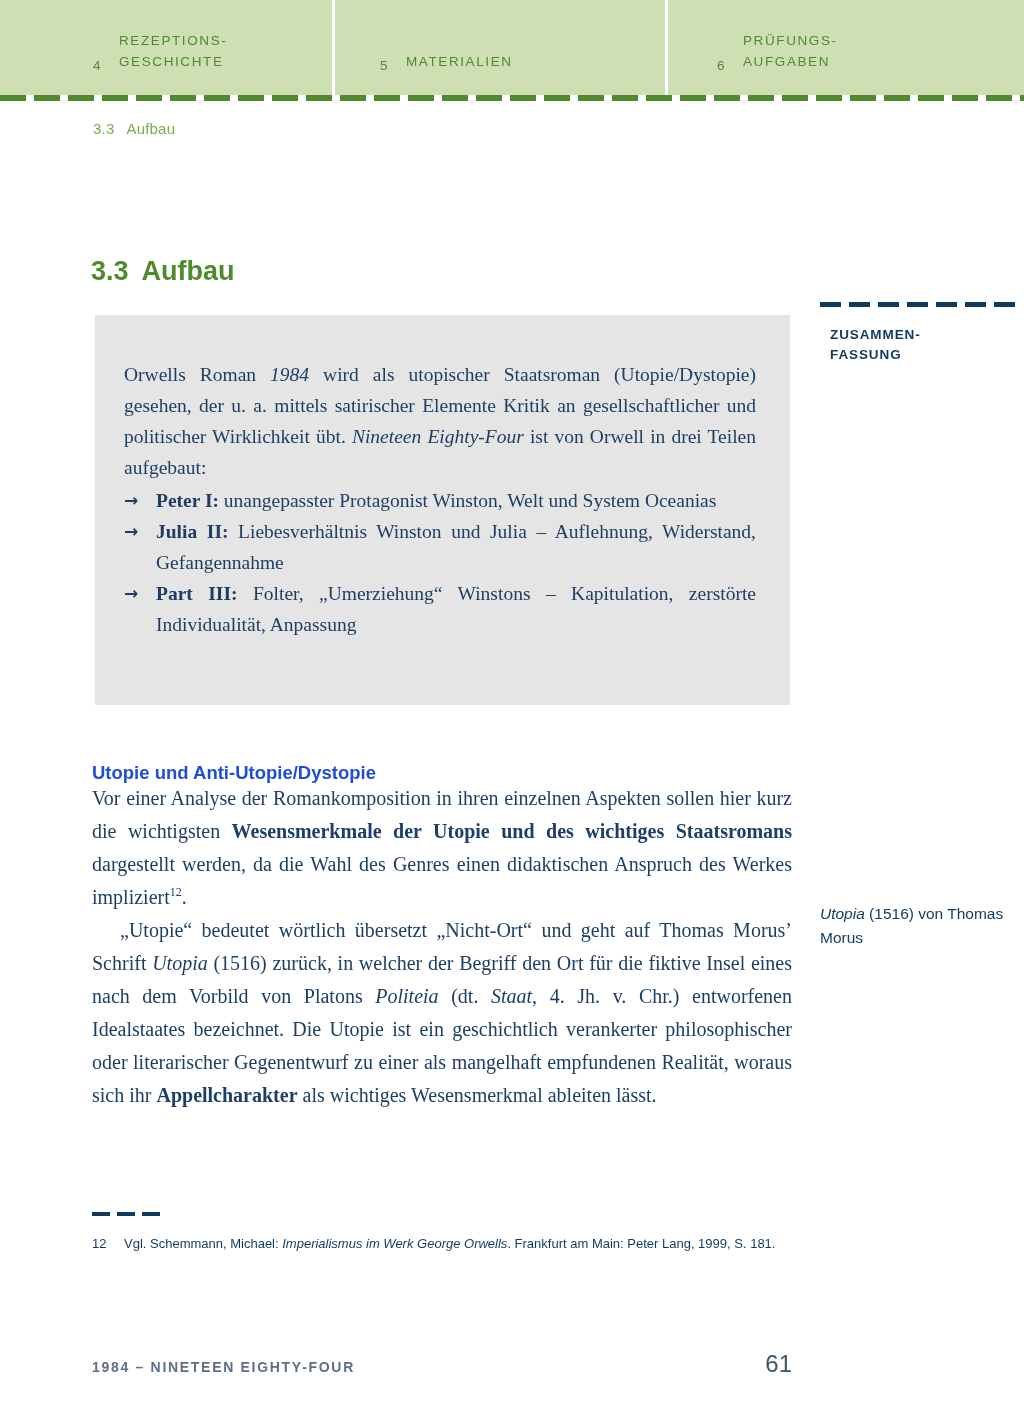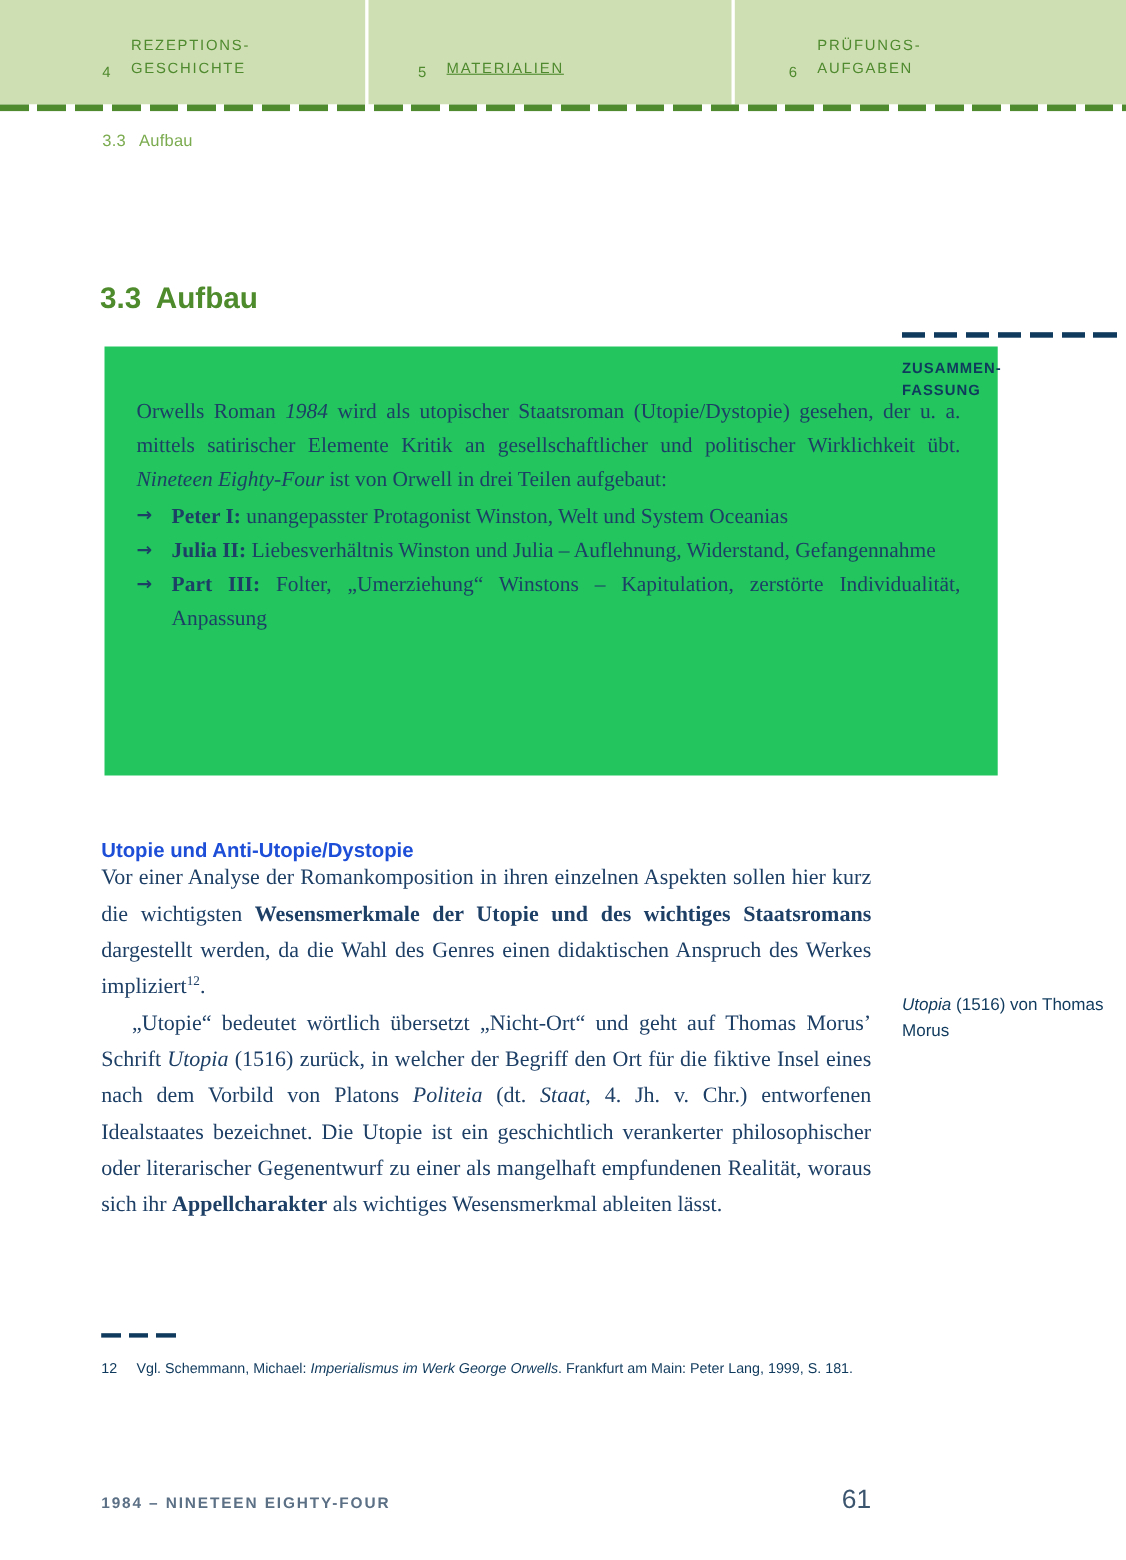--- a/index.html
+++ b/index.html
@@ -79,23 +79,23 @@
     font-size: 27px;
     font-weight: bold;
     color: #4e8b2c;
   }
   .section-heading .sh-num { margin-right: 13px; }
 
   
   .summary-box {
     position: absolute;
     left: 95px; top: 315px;
-    width: 812px;
+    width: 695px;
     height: 390px;
-    background: #22c55e;
+    background: #e5e5e5;
     box-sizing: border-box;
     padding: 44px 34px 20px 29px;
   }
   .summary-intro {
     font-size: 19.5px;
     line-height: 31px;
     color: #1d3f66;
     text-align: justify;
     margin: 0;
   }
@@ -241,21 +241,21 @@
 <body>
 
 <div class="header-tabs">
   <div class="tab tab-1">
     <span class="tab-num">4</span>
     <span class="tab-label" style="white-space: pre-line;">REZEPTIONS-
 GESCHICHTE</span>
   </div>
   <div class="tab tab-2">
     <span class="tab-num">5</span>
-    <span class="tab-label" style="white-space: pre-line; text-decoration: underline;">MATERIALIEN</span>
+    <span class="tab-label" style="white-space: pre-line;">MATERIALIEN</span>
   </div>
   <div class="tab tab-3">
     <span class="tab-num">6</span>
     <span class="tab-label" style="white-space: pre-line;">PRÜFUNGS-
 AUFGABEN</span>
   </div>
 </div>
 <div class="header-rule"></div>
 
 <div class="running-head">
@@ -281,21 +281,21 @@
     </li>
     <li>
       <span class="arrow">→</span>
       <b>Part III:</b>
       <span>Folter, „Umerziehung“ Winstons – Kapitulation, zerstörte Individualität, Anpassung</span>
     </li>
   </ul>
 </div>
 
 <div class="note-dash-rule"></div>
-<div class="margin-note note-zusammen" style="white-space: pre-line;">ZUSAMMEN-
+<div class="margin-note note-zusammen" style="white-space: pre-line; margin-left: 10px;">ZUSAMMEN-
 FASSUNG</div>
 
 <h2 class="subheading">Utopie und Anti-Utopie/Dystopie</h2>
 <div class="body-block">
   <p>Vor einer Analyse der Romankomposition in ihren einzelnen Aspekten sollen hier kurz die wichtigsten <b>Wesensmerkmale der Utopie und des wichtiges Staatsromans</b> dargestellt werden, da die Wahl des Genres einen didaktischen Anspruch des Werkes impliziert<sup>12</sup>.</p>
   <p class="indent">„Utopie“ bedeutet wörtlich übersetzt „Nicht-Ort“ und geht auf Thomas Morus’ Schrift <em>Utopia</em> (1516) zurück, in welcher der Begriff den Ort für die fiktive Insel eines nach dem Vorbild von Platons <em>Politeia</em> (dt. <em>Staat</em>, 4. Jh. v. Chr.) entworfenen Idealstaates bezeichnet. Die Utopie ist ein geschichtlich verankerter philosophischer oder literarischer Gegenentwurf zu einer als mangelhaft empfundenen Realität, woraus sich ihr <b>Appellcharakter</b> als wichtiges Wesensmerkmal ableiten lässt.</p>
 </div>
 
 <div class="margin-note note-utopia"><em>Utopia</em> (1516) von Thomas Morus</div>
 

